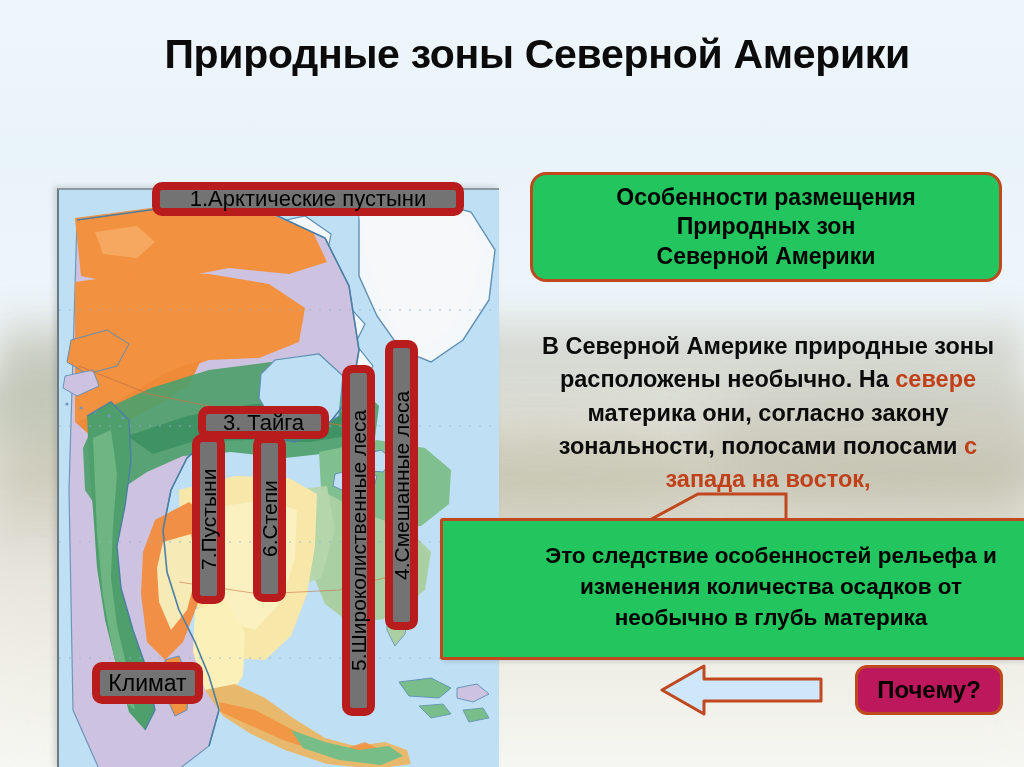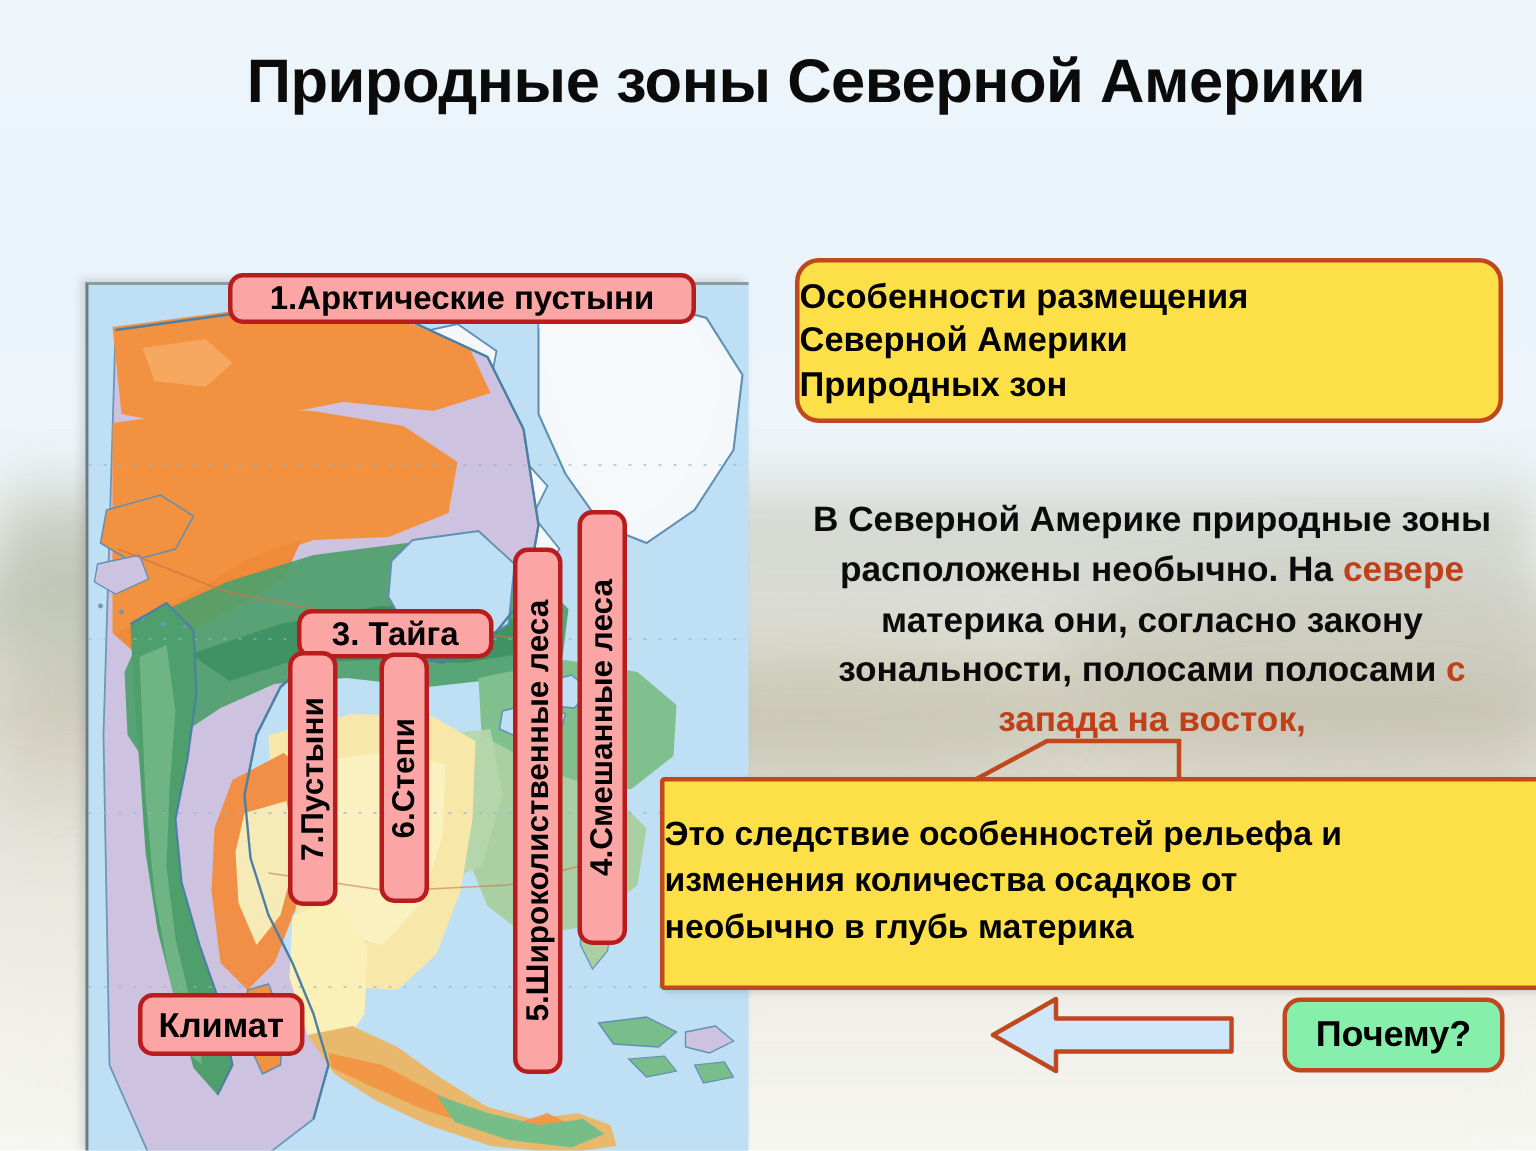--- a/index.html
+++ b/index.html
@@ -86,25 +86,25 @@
     border-left: 2px solid #6b7b82;
     border-top: 2px solid #8d9aa0;
     box-shadow: -3px -2px 5px rgba(120,125,125,0.25);
     overflow: hidden;
   }
   #map-svg { display:block; width: 440px; height: 579px; }
 
   
   .lbl {
     position: absolute;
-    background: #fca5a5;
-    border: 3px solid #b91c1c;
+    background: #737373;
+    border: 8px solid #b91c1c;
     border-radius: 10px;
     color: #000000;
-    font-weight: bold;
+    font-weight: normal;
     display: flex;
     align-items: center;
     justify-content: center;
     box-sizing: border-box;
     line-height: 1;
   }
   .lbl.vert {
     writing-mode: vertical-rl;
     transform: rotate(180deg);
   }
@@ -114,26 +114,26 @@
   #lbl-taiga  { left: 198px; top: 406px; width: 131px; height: 33px; font-size: 22px; }
   #lbl-deserts{ left: 192px; top: 434px; width: 33px;  height: 170px; font-size: 21px; }
   #lbl-steppe { left: 253px; top: 435px; width: 33px;  height: 167px; font-size: 21px; }
   #lbl-broad  { left: 342px; top: 365px; width: 33px;  height: 351px; font-size: 21px; }
   #lbl-mixed  { left: 385px; top: 340px; width: 33px;  height: 290px; font-size: 21px; }
   #lbl-climate{ left: 92px;  top: 662px; width: 111px; height: 42px; font-size: 23px; text-align: right; }
 
   
   .blue-box {
     position: absolute;
-    background: #fde047;
+    background: #22c55e;
     border: 3px solid #c0481f;
     box-sizing: border-box;
     color: #000;
     font-weight: bold;
-    text-align: left;
+    text-align: center;
   }
   #box-features {
     left: 530px; top: 172px; width: 472px; height: 110px;
     border-radius: 16px;
     font-size: 23px;
     line-height: 1.28;
     padding-top: 8px;
   }
   #box-consequence {
     left: 440px; top: 518px; width: 662px; height: 142px;
@@ -173,21 +173,21 @@
     top: 662px;
     width: 163px;
     height: 56px;
   }
   #box-why {
     position: absolute;
     left: 855px;
     top: 665px;
     width: 148px;
     height: 50px;
-    background: #86efac;
+    background: #be185d;
     border: 3px solid #c0481f;
     border-radius: 12px;
     display: flex;
     align-items: center;
     justify-content: center;
     font-size: 24px;
     font-weight: bold;
     color: #000;
     box-sizing: border-box;
   }
@@ -331,22 +331,22 @@
   <div class="lbl" id="lbl-arctic">1.Арктические пустыни</div>
   <div class="lbl" id="lbl-taiga">3. Тайга</div>
   <div class="lbl vert" id="lbl-mixed">4.Смешанные леса</div>
   <div class="lbl vert" id="lbl-broad">5.Широколиственные леса</div>
   <div class="lbl vert" id="lbl-steppe">6.Степи</div>
   <div class="lbl vert" id="lbl-deserts">7.Пустыни</div>
   <div class="lbl" id="lbl-climate">Климат</div>
 
   <div class="blue-box" id="box-features">
     <div>Особенности размещения</div>
+    <div>Природных  зон</div>
     <div>Северной Америки</div>
-    <div>Природных  зон</div>
   </div>
 
   <div id="paragraph">
     <span>В Северной Америке природные зоны расположены необычно. На </span><span class="hl">севере</span><span> материка они, согласно закону зональности, полосами полосами </span><span class="hl">с запада на восток,</span>
   </div>
 
   <svg id="tail" viewBox="0 0 150 36">
     <path d="M6 34 L58 6 L146 6 L146 30" fill="none" stroke="#c0481f" stroke-width="3"></path>
   </svg>
 

